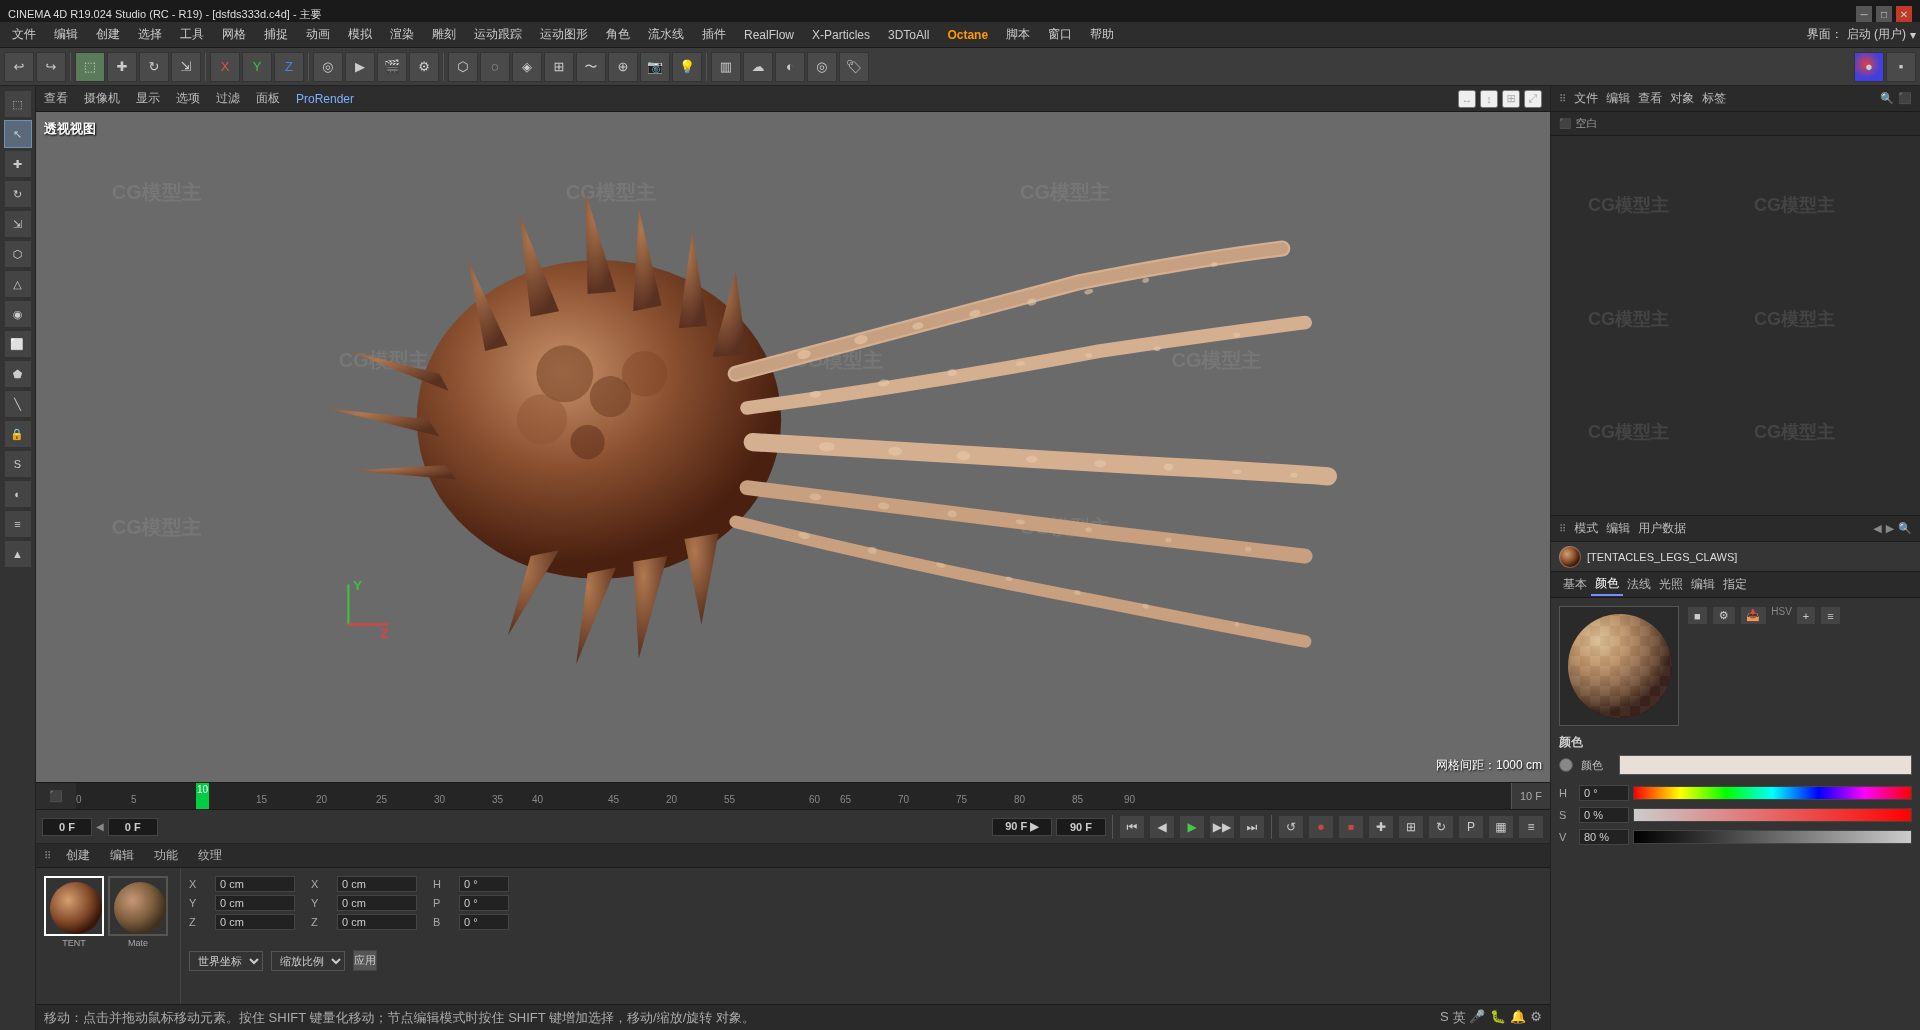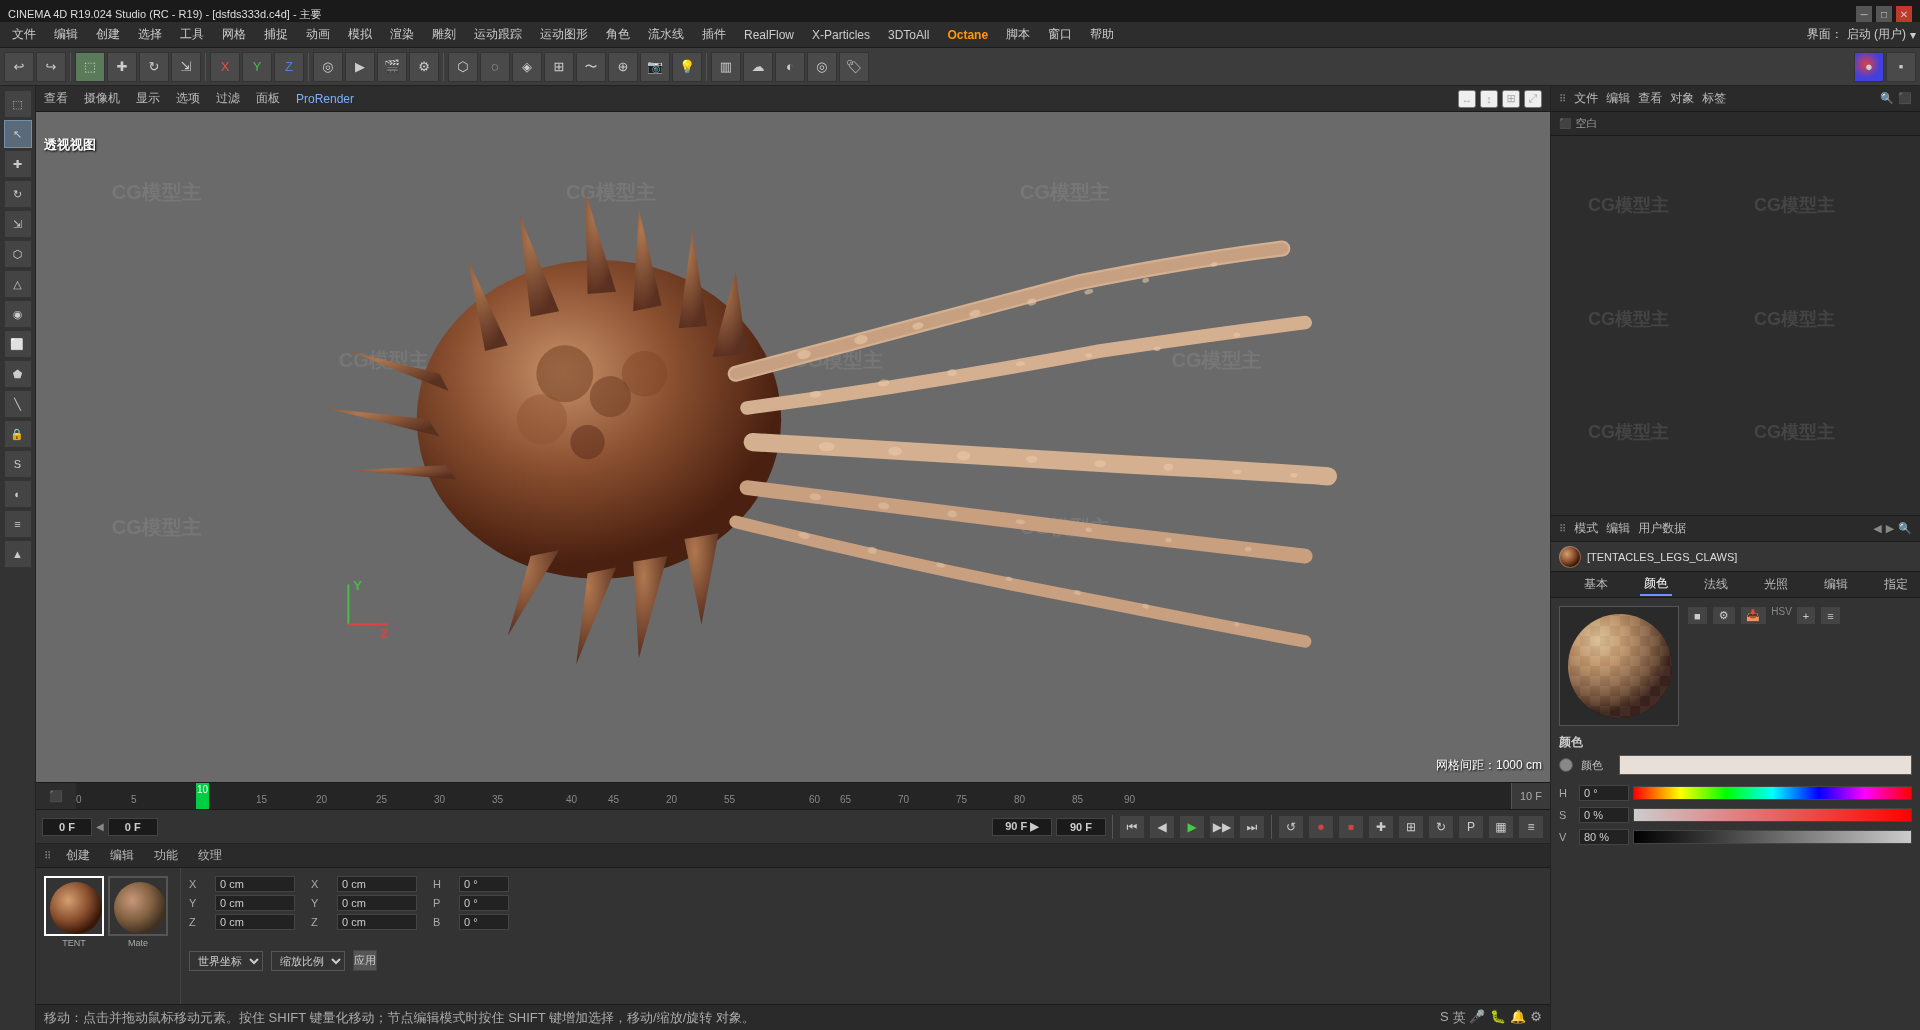--- a/index.html
+++ b/index.html
@@ -188,21 +188,20 @@
       overflow: hidden;
     }
     #viewport-label {
       position: absolute;
       top: 8px;
       left: 8px;
       color: #fff;
       font-size: 13px;
       font-weight: bold;
       text-shadow: 1px 1px 2px #000;
-      margin-top: 16px;
     }
     #grid-distance {
       position: absolute;
       bottom: 8px;
       right: 8px;
       color: #fff;
       font-size: 12px;
       text-shadow: 1px 1px 2px #000;
     }
     .watermark {
@@ -458,23 +457,22 @@
       font-size: 11px;
       color: #ddd;
     }
 
     #mat-tabs {
       height: 26px;
       background: #2a2a2a;
       display: flex;
       align-items: center;
       padding: 0 8px;
-      gap: 28px;
+      gap: 0;
       border-bottom: 1px solid #1a1a1a;
-      justify-content: flex-end;
     }
     .mat-tab {
       color: #bbb;
       font-size: 12px;
       cursor: pointer;
       padding: 2px 4px;
     }
     .mat-tab.active { color: #fff; border-bottom: 2px solid #7090ff; }
 
     #mat-content {
@@ -845,21 +843,21 @@
         <div class="timeline-bg"></div>
         <div style="position:absolute; top:0; left:0; right:0; bottom:0; display:flex;">
           <div class="tick-label" style="left:0px;">0</div>
           <div class="tick-label" style="left:55px;">5</div>
           <div class="tick-label" style="left:120px; background:#00cc44; color:#fff; padding:1px 1px; top:0; height:100%;">10</div>
           <div class="tick-label" style="left:180px;">15</div>
           <div class="tick-label" style="left:240px;">20</div>
           <div class="tick-label" style="left:300px;">25</div>
           <div class="tick-label" style="left:358px;">30</div>
           <div class="tick-label" style="left:416px;">35</div>
-          <div class="tick-label" style="left:490px;">40</div>
+          <div class="tick-label" style="left:456px;">40</div>
           <div class="tick-label" style="left:532px;">45</div>
           <div class="tick-label" style="left:590px;">20</div>
           <div class="tick-label" style="left:648px;">55</div>
           <div class="tick-label" style="left:706px;margin-left:27px;">60</div>
           <div class="tick-label" style="left:764px;">65</div>
           <div class="tick-label" style="left:822px;">70</div>
           <div class="tick-label" style="left:880px;">75</div>
           <div class="tick-label" style="left:938px;">80</div>
           <div class="tick-label" style="left:996px;">85</div>
           <div class="tick-label" style="left:1048px;">90</div>

